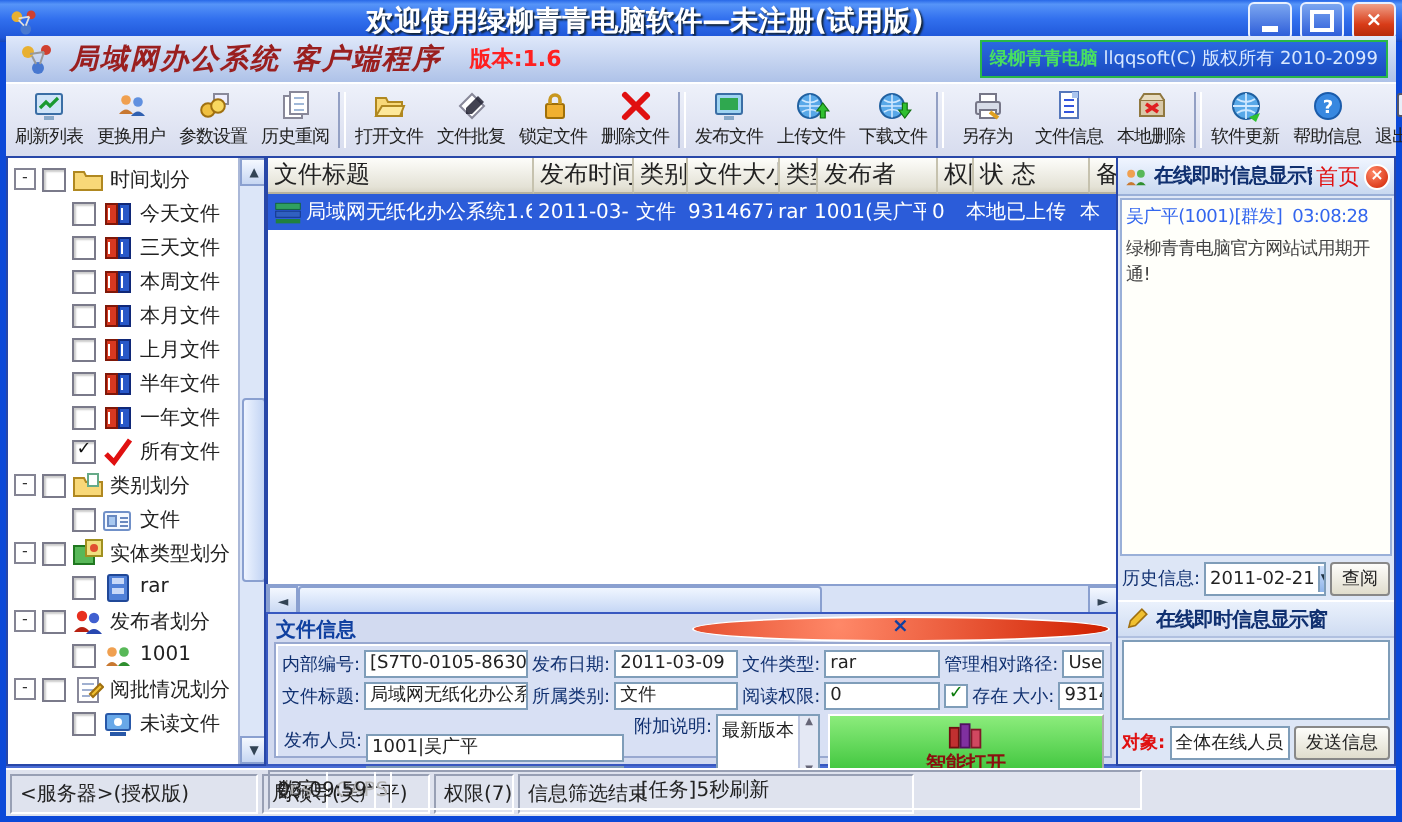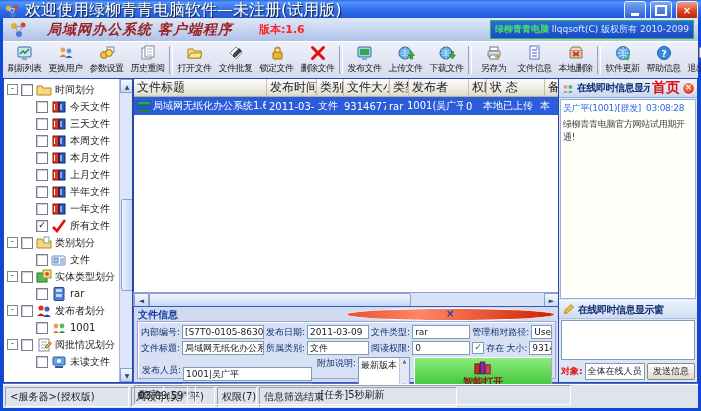--- a/index.html
+++ b/index.html
@@ -1,26 +1,26 @@
 <!DOCTYPE html>
 <html><head>
 <meta charset="utf-8">
 <style>
   html,body{margin:0;padding:0;}
   body{width:701px;height:411px;overflow:hidden;font-family:"DejaVu Sans",sans-serif;font-size:11px;background:#3a5ec8;}
   .window{position:absolute;inset:0;border:3px solid #0c49d8;border-top:none;background:#5b7fd6;}
   
   .titlebar{position:absolute;left:-3px;right:-3px;top:0;height:21px;background:linear-gradient(#2868e8,#5694f8 10%,#3270ee 45%,#1e56d8 90%,#1646b8);display:flex;align-items:center;padding:0 3px;gap:4px;}
-  .titlebar .ttl{color:#fff;font-weight:normal;font-size:16px;text-shadow:1px 1px 1px #123;flex:1;white-space:nowrap;overflow:hidden;}
+  .titlebar .ttl{color:#fff;font-weight:bold;font-size:14px;text-shadow:1px 1px 1px #123;flex:1;white-space:nowrap;overflow:hidden;text-align:center;}
   .tbtn{width:20px;height:17px;border-radius:3px;border:1px solid #e8f0ff;display:flex;align-items:center;justify-content:center;color:#fff;font-size:10px;font-weight:bold;background:linear-gradient(#7ba6f0,#2a5ad8);}
   .tbtn.close{background:linear-gradient(#f0a088,#d83c18 60%,#b02808);}
   .minbar{width:8px;height:3px;background:#fff;margin-top:7px;}
   .maxbox{width:8px;height:7px;border:2px solid #fff;}
   
-  .brandbar{position:absolute;left:0;right:0;top:18px;height:23px;background:linear-gradient(#dfe8fa,#aec2e8);border-bottom:1px solid #8aa0cc;display:flex;align-items:center;padding:0 6px;gap:12px;}
+  .brandbar{position:absolute;left:0;right:0;top:18px;height:23px;background:linear-gradient(#dfe8fa,#aec2e8);border-bottom:1px solid #8aa0cc;display:flex;align-items:center;padding:0 6px;}
   .apptitle{font-family:"DejaVu Serif",serif;font-weight:bold;font-style:italic;font-size:14px;color:#9a1f1f;margin-left:6px;letter-spacing:1px;}
   .version{color:#ff2020;font-weight:bold;font-size:11px;margin-left:14px;}
   .copybox{position:absolute;right:4px;top:2px;background:linear-gradient(#2a6ae0,#1a4ac0);border:1px solid #28b848;font-size:9px;padding:2px 4px;white-space:nowrap;}
   .copybox .cb1{color:#48e060;font-weight:bold;}
   .copybox .cb2{color:#d8e8ff;}
   
   .toolbar{position:absolute;left:0;right:0;top:41px;height:36px;background:linear-gradient(#eef1fa,#d7dcee);border-top:1px solid #fff;border-bottom:1px solid #8898c8;display:flex;align-items:center;padding:0 1px;}
   .tb-btn{flex:0 0 39px;height:32px;display:flex;flex-direction:column;align-items:center;justify-content:center;gap:1px;border:1px solid transparent;}
   .tb-lbl{font-size:9px;color:#222;white-space:nowrap;letter-spacing:-0.5px;}
   .tb-sep{flex:0 0 2px;height:28px;border-left:1px solid #93a0c4;border-right:1px solid #fff;margin:0 1px;}
@@ -65,21 +65,21 @@
   .fi-btns{flex:0 0 138px;display:flex;gap:4px;}
   .fi-btn{flex:1;height:32px;border:1px outset #fff;display:flex;flex-direction:column;align-items:center;justify-content:center;font-size:10px;font-weight:bold;color:#8a1010;}
   .fi-btn.approve{background:linear-gradient(#f8c87e,#e89a42);}
   .fi-btn.open{background:linear-gradient(#8cec7c,#34c034);}
   .fi-btn .icon{height:15px;}
   .exists-cb{width:10px;height:10px;border:1px solid #7f9db9;background:#fff;font-size:9px;line-height:9px;text-align:center;color:#0a7a0a;flex:none;}
   
   .right{position:absolute;right:0;top:0;bottom:1px;width:138px;border:1px solid #2847a8;background:#dde6f6;display:flex;flex-direction:column;}
   .rp-head{height:18px;background:linear-gradient(#f0f5ff,#c8d8f0);border-bottom:1px solid #9ab0d8;display:flex;align-items:center;gap:2px;padding:0 2px;}
   .rp-title{color:#103070;font-weight:bold;font-size:10px;flex:1;white-space:nowrap;overflow:hidden;letter-spacing:-0.5px;}
-  .rp-home{color:#e01010;font-weight:bold;font-size:14px;}
+  .rp-home{color:#e01010;font-weight:normal;font-size:11px;}
   .rp-close{width:11px;height:11px;border-radius:50%;background:radial-gradient(circle at 35% 30%,#ff8868,#d02000);border:1px solid #fff;color:#fff;font-size:8px;line-height:9px;text-align:center;font-weight:bold;}
   .rp-msgs{flex:1;background:#fffffa;border:1px solid #9ab0d8;margin:1px;padding:2px;font-size:9px;overflow:hidden;}
   .msg-meta{color:#3366ee;white-space:nowrap;letter-spacing:-0.3px;}
   .msg-meta .t{margin-left:5px;}
   .msg-text{color:#444;margin-top:3px;letter-spacing:-0.3px;}
   .rp-row{height:21px;display:flex;align-items:center;padding:0 2px;gap:2px;}
   .rp-lbl{color:#103070;font-size:9px;white-space:nowrap;flex:none;}
   .rp-lbl.red{color:#e01010;font-weight:bold;}
   .combo{flex:1;height:15px;background:#fff;border:1px solid #7f9db9;display:flex;align-items:center;overflow:hidden;}
   .combo .cv{flex:1;font-size:9px;padding:0 2px;white-space:nowrap;color:#222;}
@@ -638,20 +638,28 @@
             </svg>
           </span>
         <span class="rp-title">在线即时信息显示窗</span>
         <span class="rp-home">首页</span>
         <span class="rp-close">×</span>
       </div>
       <div class="rp-msgs">
         <div class="msg-meta"><span>吴广平(1001)[群发]</span><span class="t">03:08:28</span></div>
         <div class="msg-text">绿柳青青电脑官方网站试用期开通!</div>
       </div>
+      <div class="rp-row">
+        <span class="rp-lbl">历史信息:</span>
+        <span class="combo">
+            <span class="cv">2011-02-21</span>
+            <span class="ca">▼</span>
+          </span>
+        <button class="btn3d">查阅</button>
+      </div>
       <div class="rp-edithead">
         <span class="icon" style="width:13px;height:13px;">
             <svg viewBox="0 0 16 16">
               <path d="M3 13 L4 9 L11 2 L14 5 L7 12 Z" fill="#f0c030" stroke="#a07010"></path>
             </svg>
           </span>
         <span class="rp-title">在线即时信息显示窗</span>
       </div>
       <div class="rp-textarea"></div>
       <div class="rp-row">

